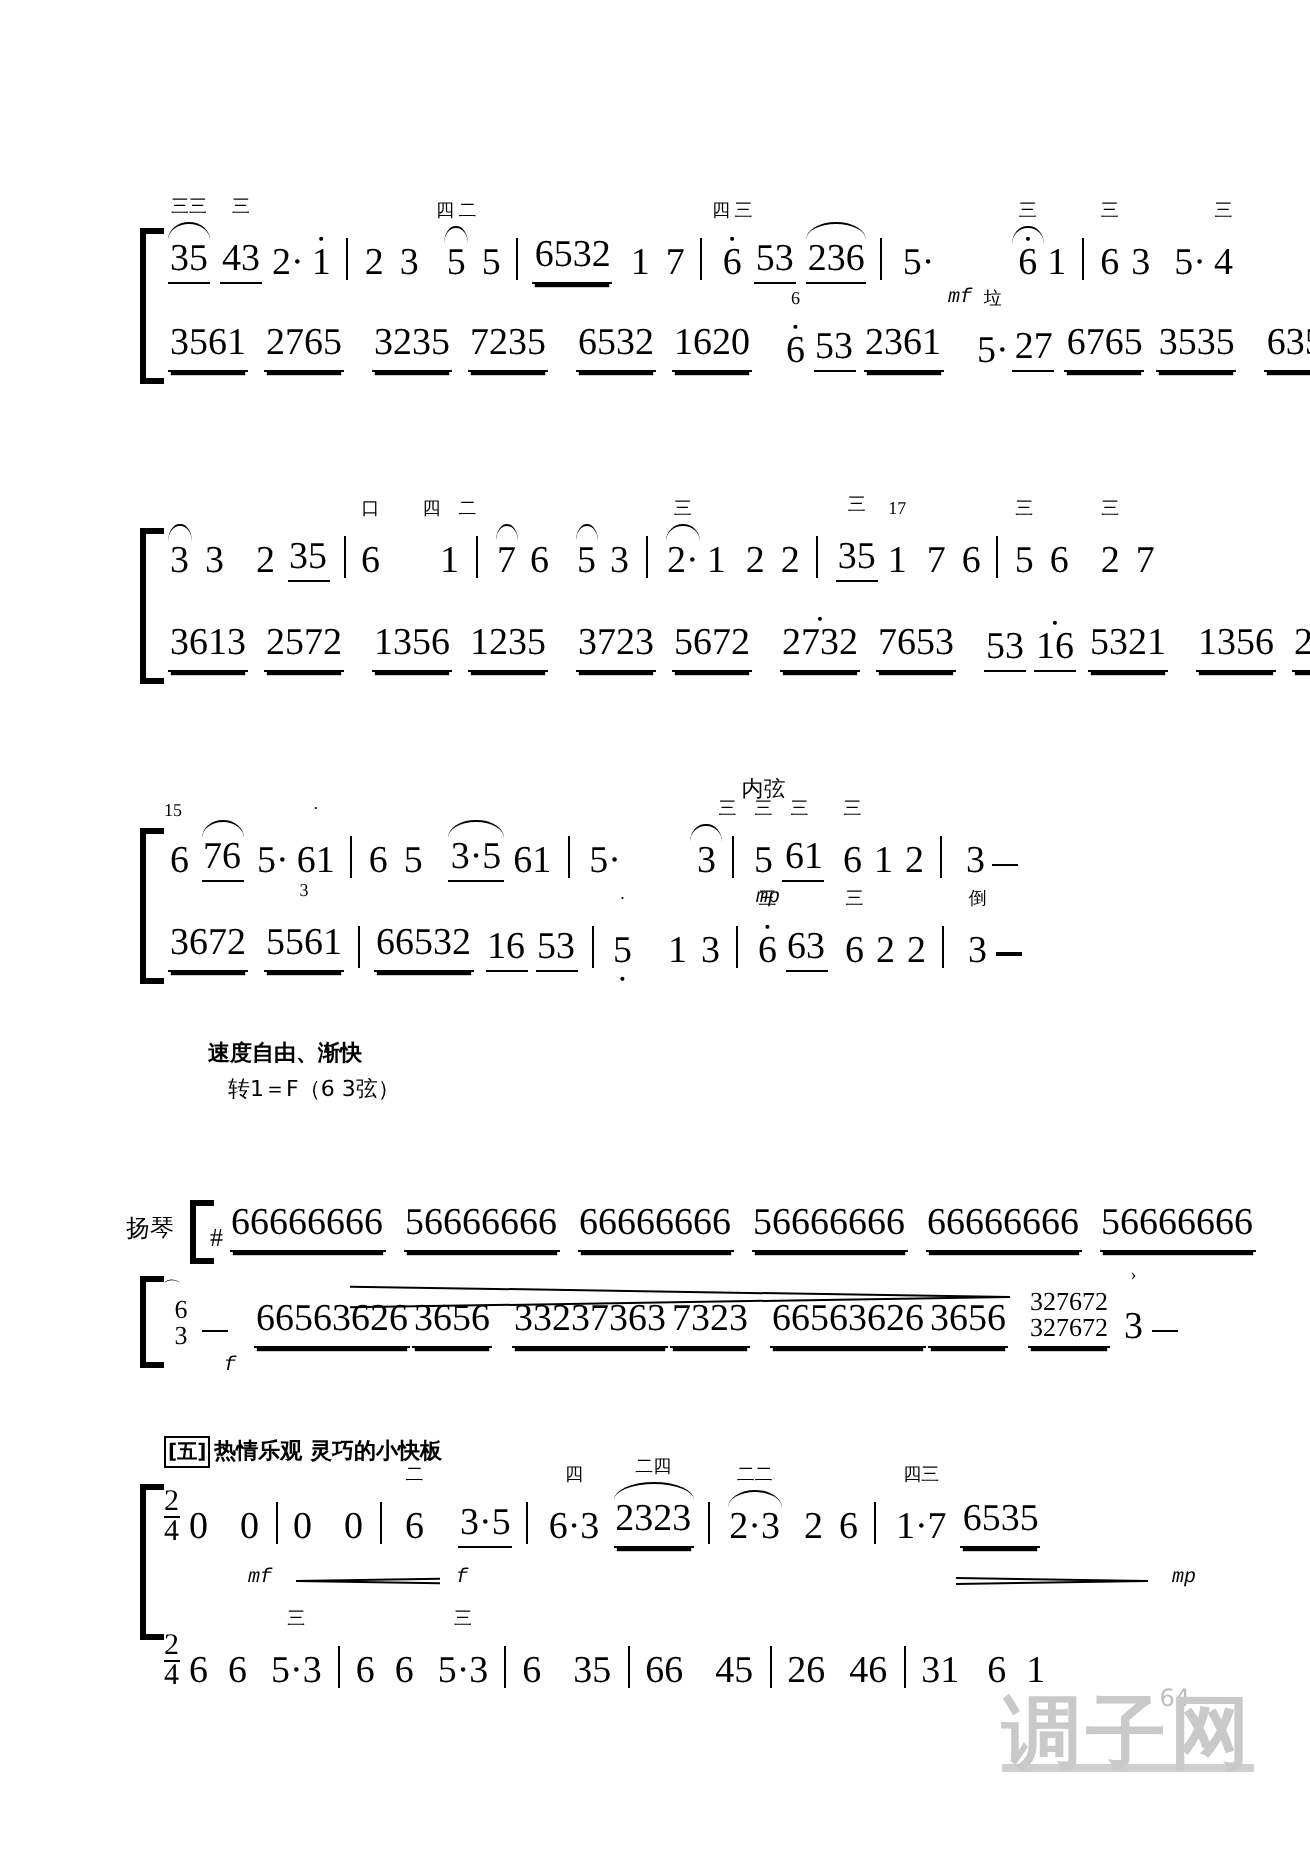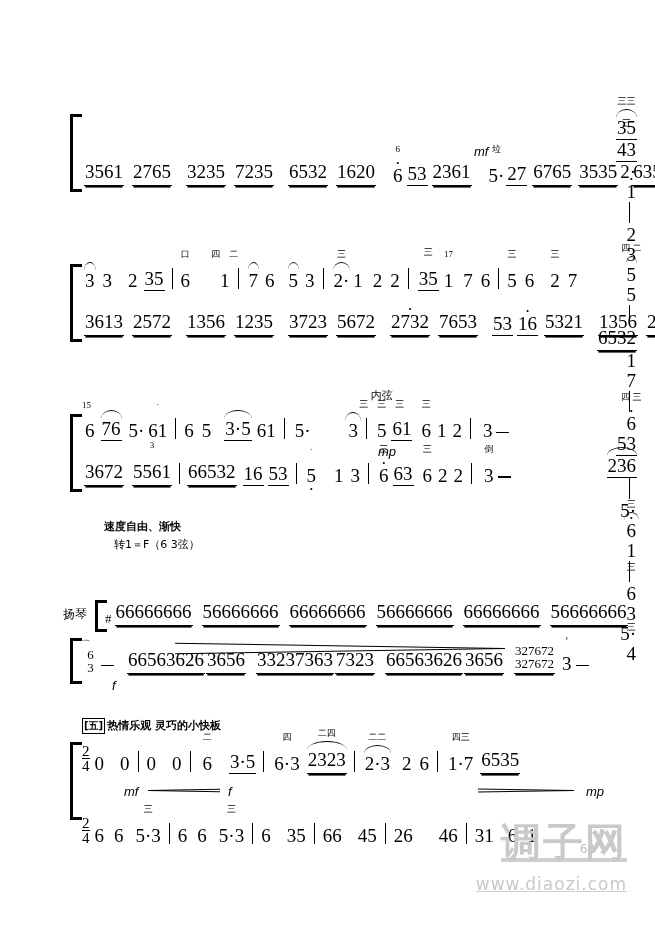--- a/index.html
+++ b/index.html
@@ -41,21 +41,21 @@
         border-top:1.3px solid #000;border-radius:50%/100% 100% 0 0;}
   .slur.w{left:-2px;right:-2px;}
   
   .sup{position:absolute;top:-21px;left:50%;transform:translateX(-50%);font-size:9px;white-space:nowrap;}
   .sup2{position:absolute;top:-31px;left:50%;transform:translateX(-50%);font-size:11px;white-space:nowrap;}
   .supl{position:absolute;top:-20px;left:-2px;font-size:9px;white-space:nowrap;}
   .stack{display:inline-block;text-align:center;line-height:0.98;font-size:13px;vertical-align:bottom;}
   .dash{display:inline-block;width:13px;height:1.5px;background:#000;margin:0 3px 8px 3px;}
 
   
-  .dyn{position:absolute;font-style:italic;font-family:Liberation Sans, sans-serif;font-size:13px;}
+  .dyn{position:absolute;font-style:italic;font-family:Liberation Mono, monospace;font-size:10px;}
   .cresc{position:absolute;}
   .cresc:before{content:"";position:absolute;left:0;top:0;width:100%;border-top:1px solid #000;transform-origin:left center;transform:rotate(0.9deg);}
   .cresc:after{content:"";position:absolute;left:0;top:0;width:100%;border-top:1px solid #000;transform-origin:left center;transform:rotate(-0.9deg);}
   .dim:before{content:"";position:absolute;left:0;top:0;width:100%;border-top:1px solid #000;transform-origin:right center;transform:rotate(-0.9deg);}
   .dim:after{content:"";position:absolute;left:0;top:0;width:100%;border-top:1px solid #000;transform-origin:right center;transform:rotate(0.9deg);}
 
   
   .txt{position:absolute;font-family:"DejaVu Sans",sans-serif;font-size:11px;}
   .txtb{position:absolute;font-family:"DejaVu Sans",sans-serif;font-size:11px;font-weight:bold;}
   .inst{position:absolute;font-family:"DejaVu Sans",sans-serif;font-size:12px;}
@@ -72,21 +72,21 @@
   .pagenum{position:absolute;right:60px;bottom:72px;font-family:"DejaVu Sans",sans-serif;font-size:12px;color:#bdbdbd;}
 </style>
 </head>
 <body>
 
 <div class="page">
 
   <div class="system" style="top:100px;height:110px;">
     <div class="bracket" style="top:14px;height:72px;"></div>
 
-    <div class="staff upper" style="top:18px;flex-direction:column;">
+    <div class="staff upper" style="top:18px;">
       <span class="n u1" style="margin-left:2px;"><span class="slur"></span><span class="sup">三三</span>35</span>
       <span class="n u1" style="margin-left:5px;"><span class="sup">三</span>43</span>
       <span class="n" style="margin-left:4px;">2·</span>
       <span class="n" style="margin-left:2px;"><span class="dotup"></span>1</span>
       <span class="bar"></span>
       <span class="n">2</span>
         <span class="n" style="margin-left:6px;">3</span>
       <span class="n" style="margin-left:12px;"><span class="slur"></span><span class="sup">四 二</span>5</span>
       <span class="n" style="margin-left:6px;">5</span>
       <span class="bar"></span>
@@ -325,28 +325,27 @@
         <span class="n" style="margin-left:8px;">6</span>
       <span class="n" style="margin-left:10px;"><span class="sup">三</span>5·3</span>
       <span class="bar"></span>
       <span class="n">6</span>
       <span class="n" style="margin-left:14px;">35</span>
       <span class="bar"></span>
       <span class="n">66</span>
       <span class="n" style="margin-left:14px;">45</span>
       <span class="bar"></span>
       <span class="n">26</span>
-      <span class="n" style="margin-left:24px;">46</span>
+      <span class="n" style="margin-left:10px;">46</span>
       <span class="bar"></span>
       <span class="n">31</span>
       <span class="n" style="margin-left:12px;">6</span>
       <span class="n" style="margin-left:8px;">1</span>
     </div>
   </div>
 
   <div class="pagenum">64</div>
 
   <div class="wm">
     <div class="big">调子网</div>
-    <div class="small">www.diaozi.com</div>
   </div>
 
 </div>
 
 </body></html>

